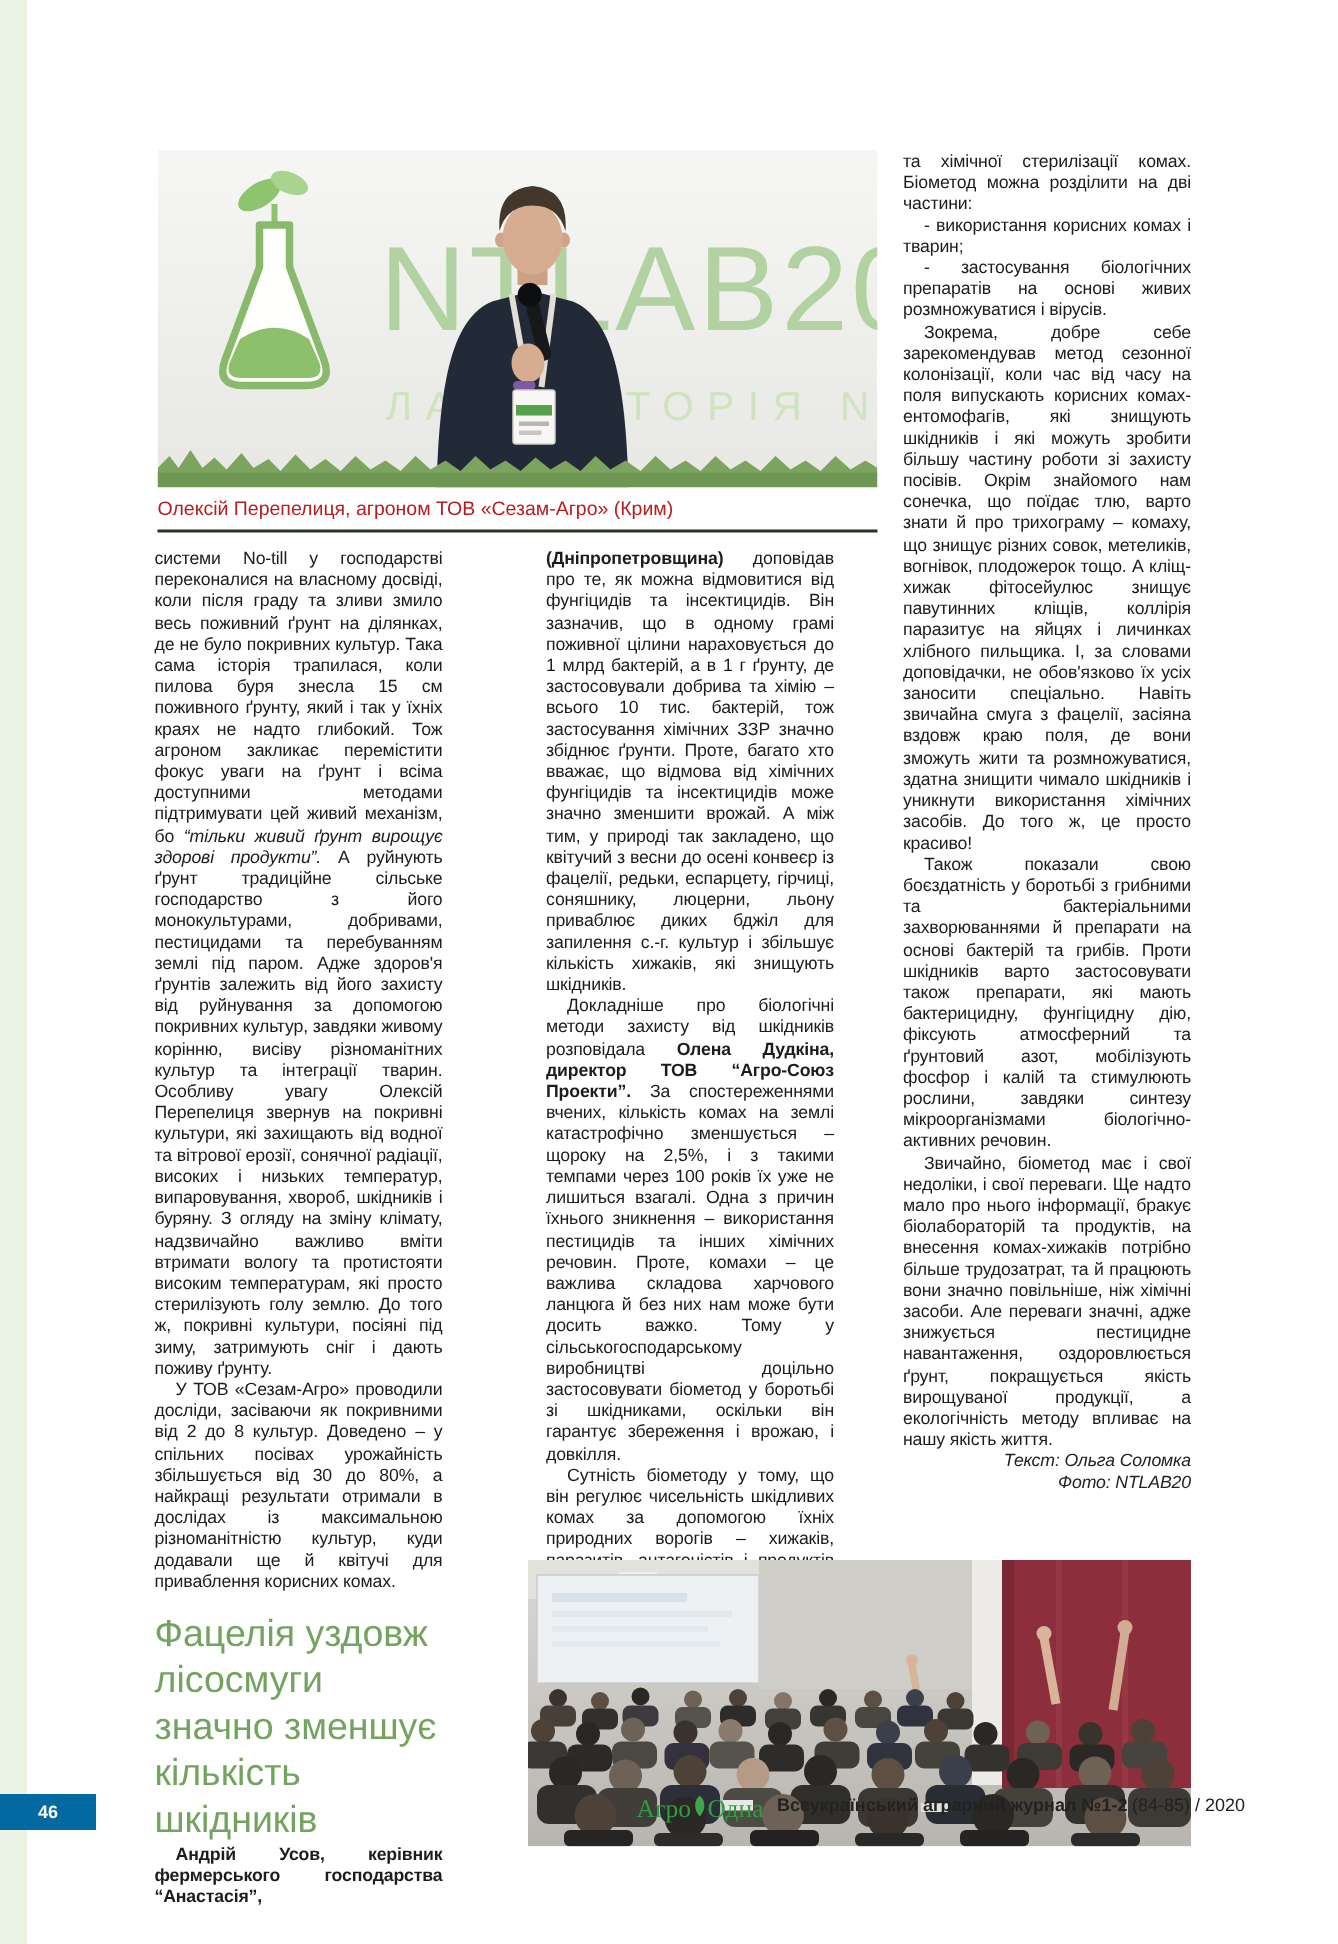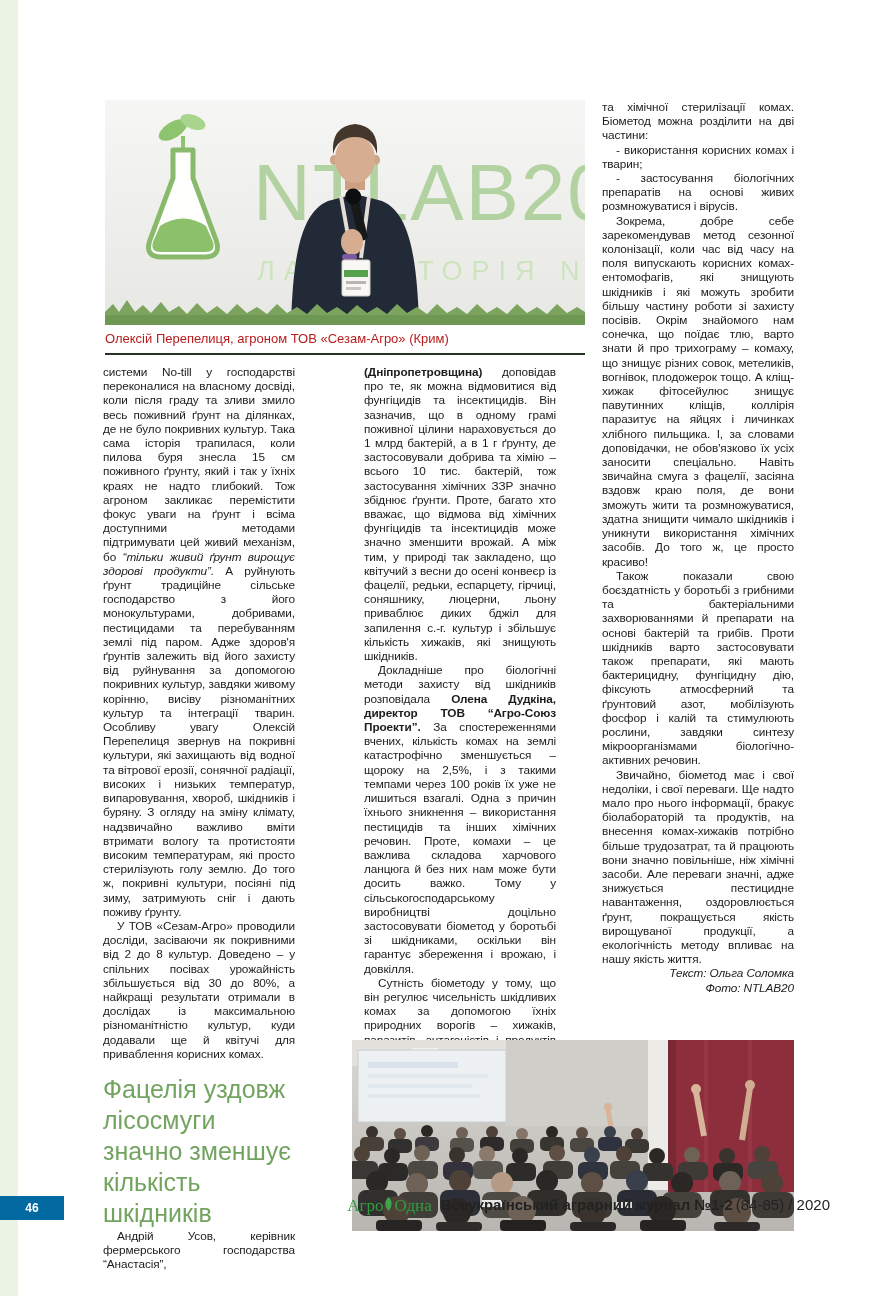--- a/index.html
+++ b/index.html
@@ -14,30 +14,30 @@
         letter-spacing:-0.1px;text-align:justify;hyphens:auto;}
   .col p{margin:0;}
   .col p.ind{text-indent:14px;}
   .col em{font-style:italic;}
   .col b{font-weight:bold;}
   .col1{left:103px;top:365px;}
   .col2{left:364px;top:365px;}
   .col3{left:602px;top:100px;}
   .section-heading{margin-top:13px;font-size:25px;line-height:31px;letter-spacing:0;
         text-align:left;color:#73a45f;hyphens:none;}
-  .lead{margin-top:13px;font-weight:normal;text-indent:14px;}
+  .lead{margin-top:13px;font-weight:bold;text-indent:14px;}
   .byline{margin-top:13px;text-align:right;font-style:italic;color:#222;}
   .photo-bottom{position:absolute;left:352px;top:1040px;width:442px;height:191px;overflow:hidden;}
   .footer{position:absolute;left:0;top:1196px;width:892px;height:26px;}
   .pagenum{position:absolute;left:0;top:0;width:64px;height:24px;background:#0369a1;
         color:#fff;font-weight:bold;font-size:12px;display:flex;align-items:center;justify-content:center;}
   .footer-right{position:absolute;right:62px;top:0;height:24px;display:flex;align-items:flex-start;gap:9px;}
   .brand{font-family:"Liberation Serif",serif;font-size:17px;color:#2f9e41;display:flex;align-items:baseline;}
   .brand .leaf{display:inline-block;margin:0 1px;}
-  .journal{font-size:15px;color:#222;}
+  .journal{font-size:12px;color:#222;}
   .journal .jmain{font-weight:bold;}
   .journal .jdet{font-weight:normal;margin-left:3px;}
   svg text{font-family:"Liberation Sans",sans-serif;}
 </style>
 </head>
 <body>
 
 <div class="page">
   <div class="edge-strip"></div>
 

